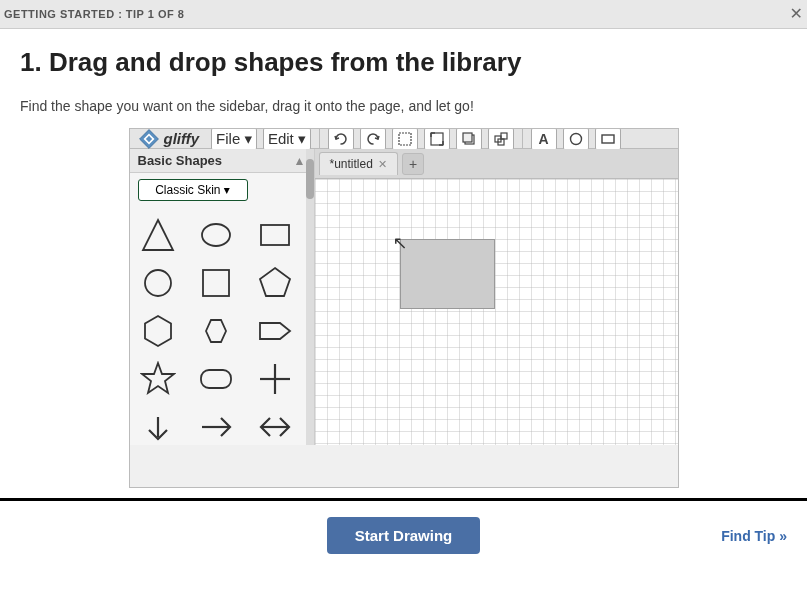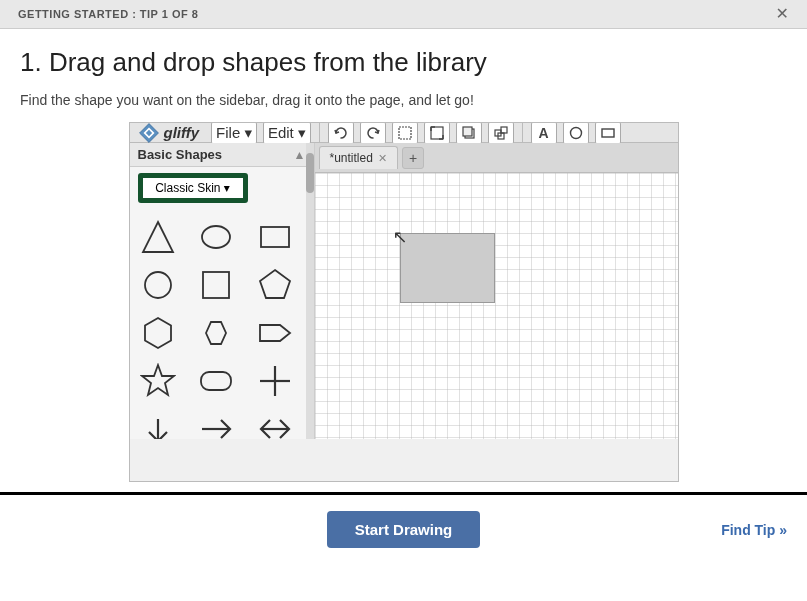--- a/index.html
+++ b/index.html
@@ -9,21 +9,21 @@
       width: 807px;
       height: 601px;
       overflow: hidden;
       position: relative;
     }
 
     
     #top-bar {
       background: #e8e8e8;
       border-bottom: 1px solid #ccc;
-      padding: 6px 18px;
+      padding: 6px 4px;
       display: flex;
       justify-content: space-between;
       align-items: center;
     }
     #top-bar-label {
       font-size: 11px;
       color: #555;
       letter-spacing: 0.5px;
       font-weight: bold;
     }
@@ -35,23 +35,23 @@
       border: none;
       line-height: 1;
     }
 
     
     #main-content {
       padding: 18px 20px 10px 20px;
     }
     #page-title {
       font-size: 26px;
-      font-weight: normal;
+      font-weight: bold;
       color: #222;
-      margin-bottom: 14px;
+      margin-bottom: 20px;
     }
     #subtitle {
       font-size: 14px;
       color: #444;
       margin-bottom: 14px;
     }
 
     
     #app-preview {
       border: 1px solid #bbb;
@@ -145,21 +145,21 @@
     }
     #sidebar-scroll-indicator {
       font-size: 12px;
       color: #888;
     }
     #skin-selector {
       margin: 6px 8px;
     }
     .skin-dropdown {
       background: #fff;
-      border: 5px solid #14532d;
+      border: 1px solid #14532d;
       border-radius: 3px;
       padding: 3px 8px;
       font-size: 12px;
       cursor: pointer;
       width: 110px;
     }
     #shapes-grid {
       display: grid;
       grid-template-columns: repeat(3, 1fr);
       gap: 4px;

